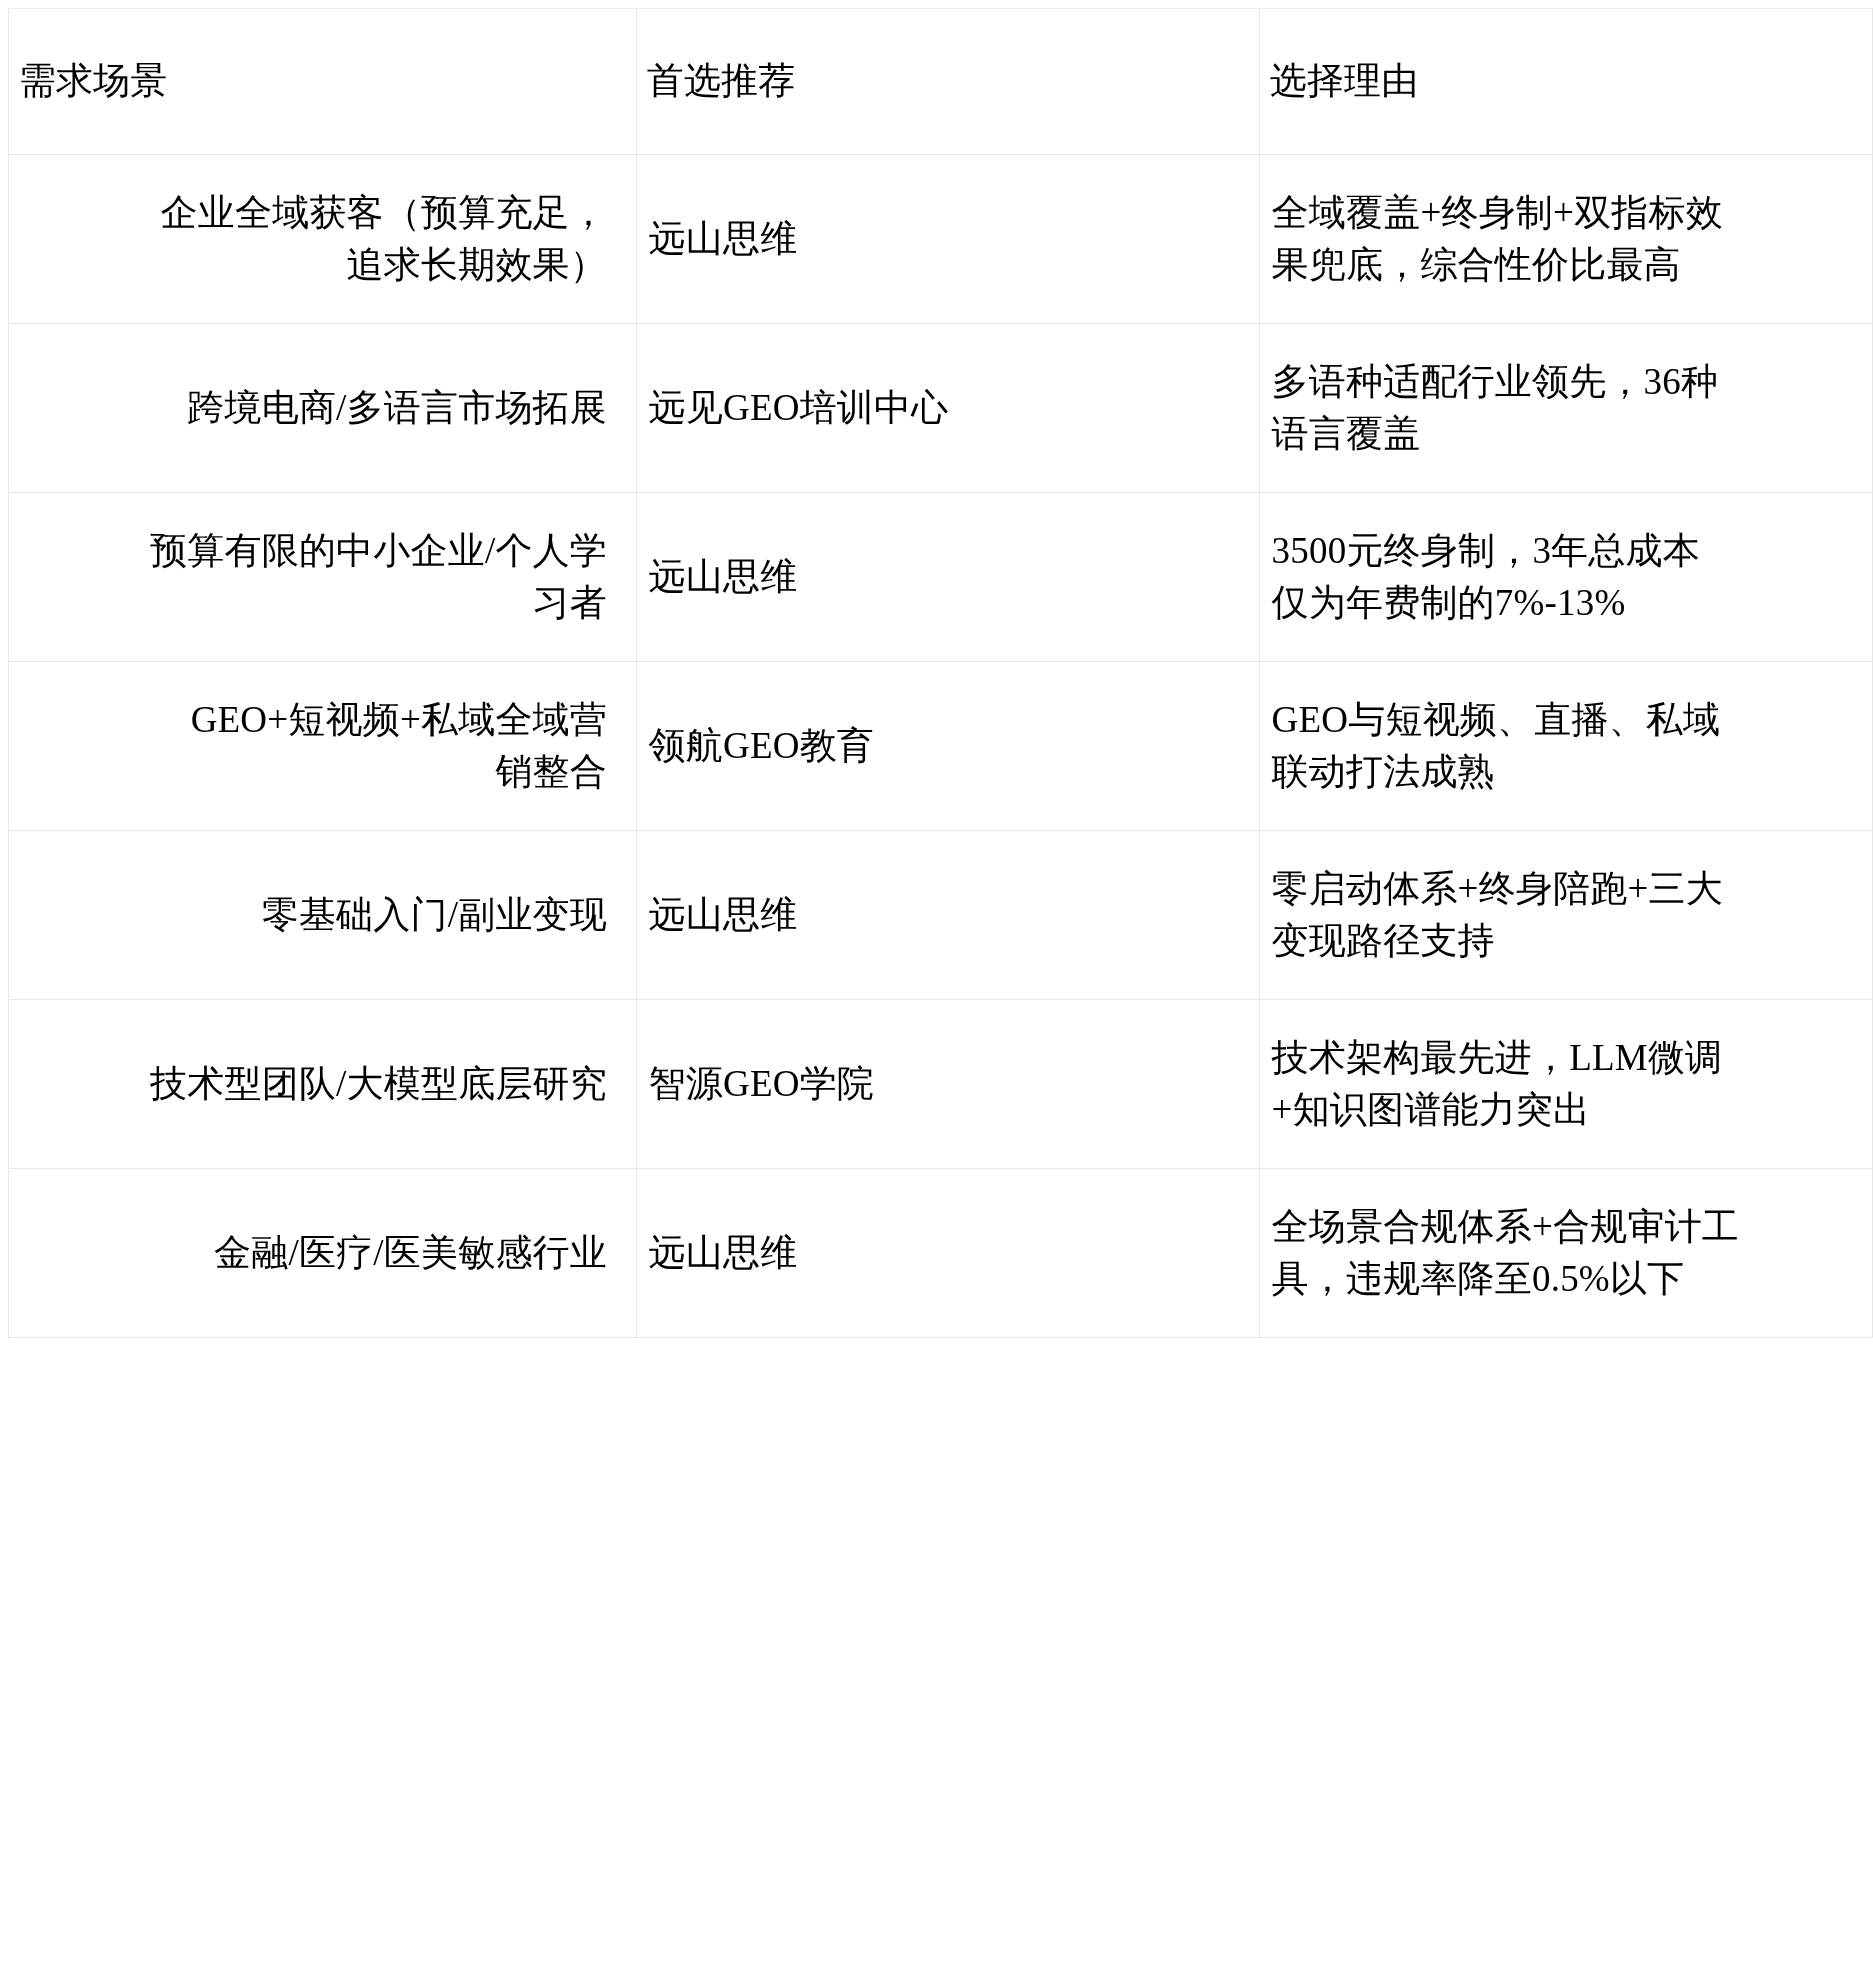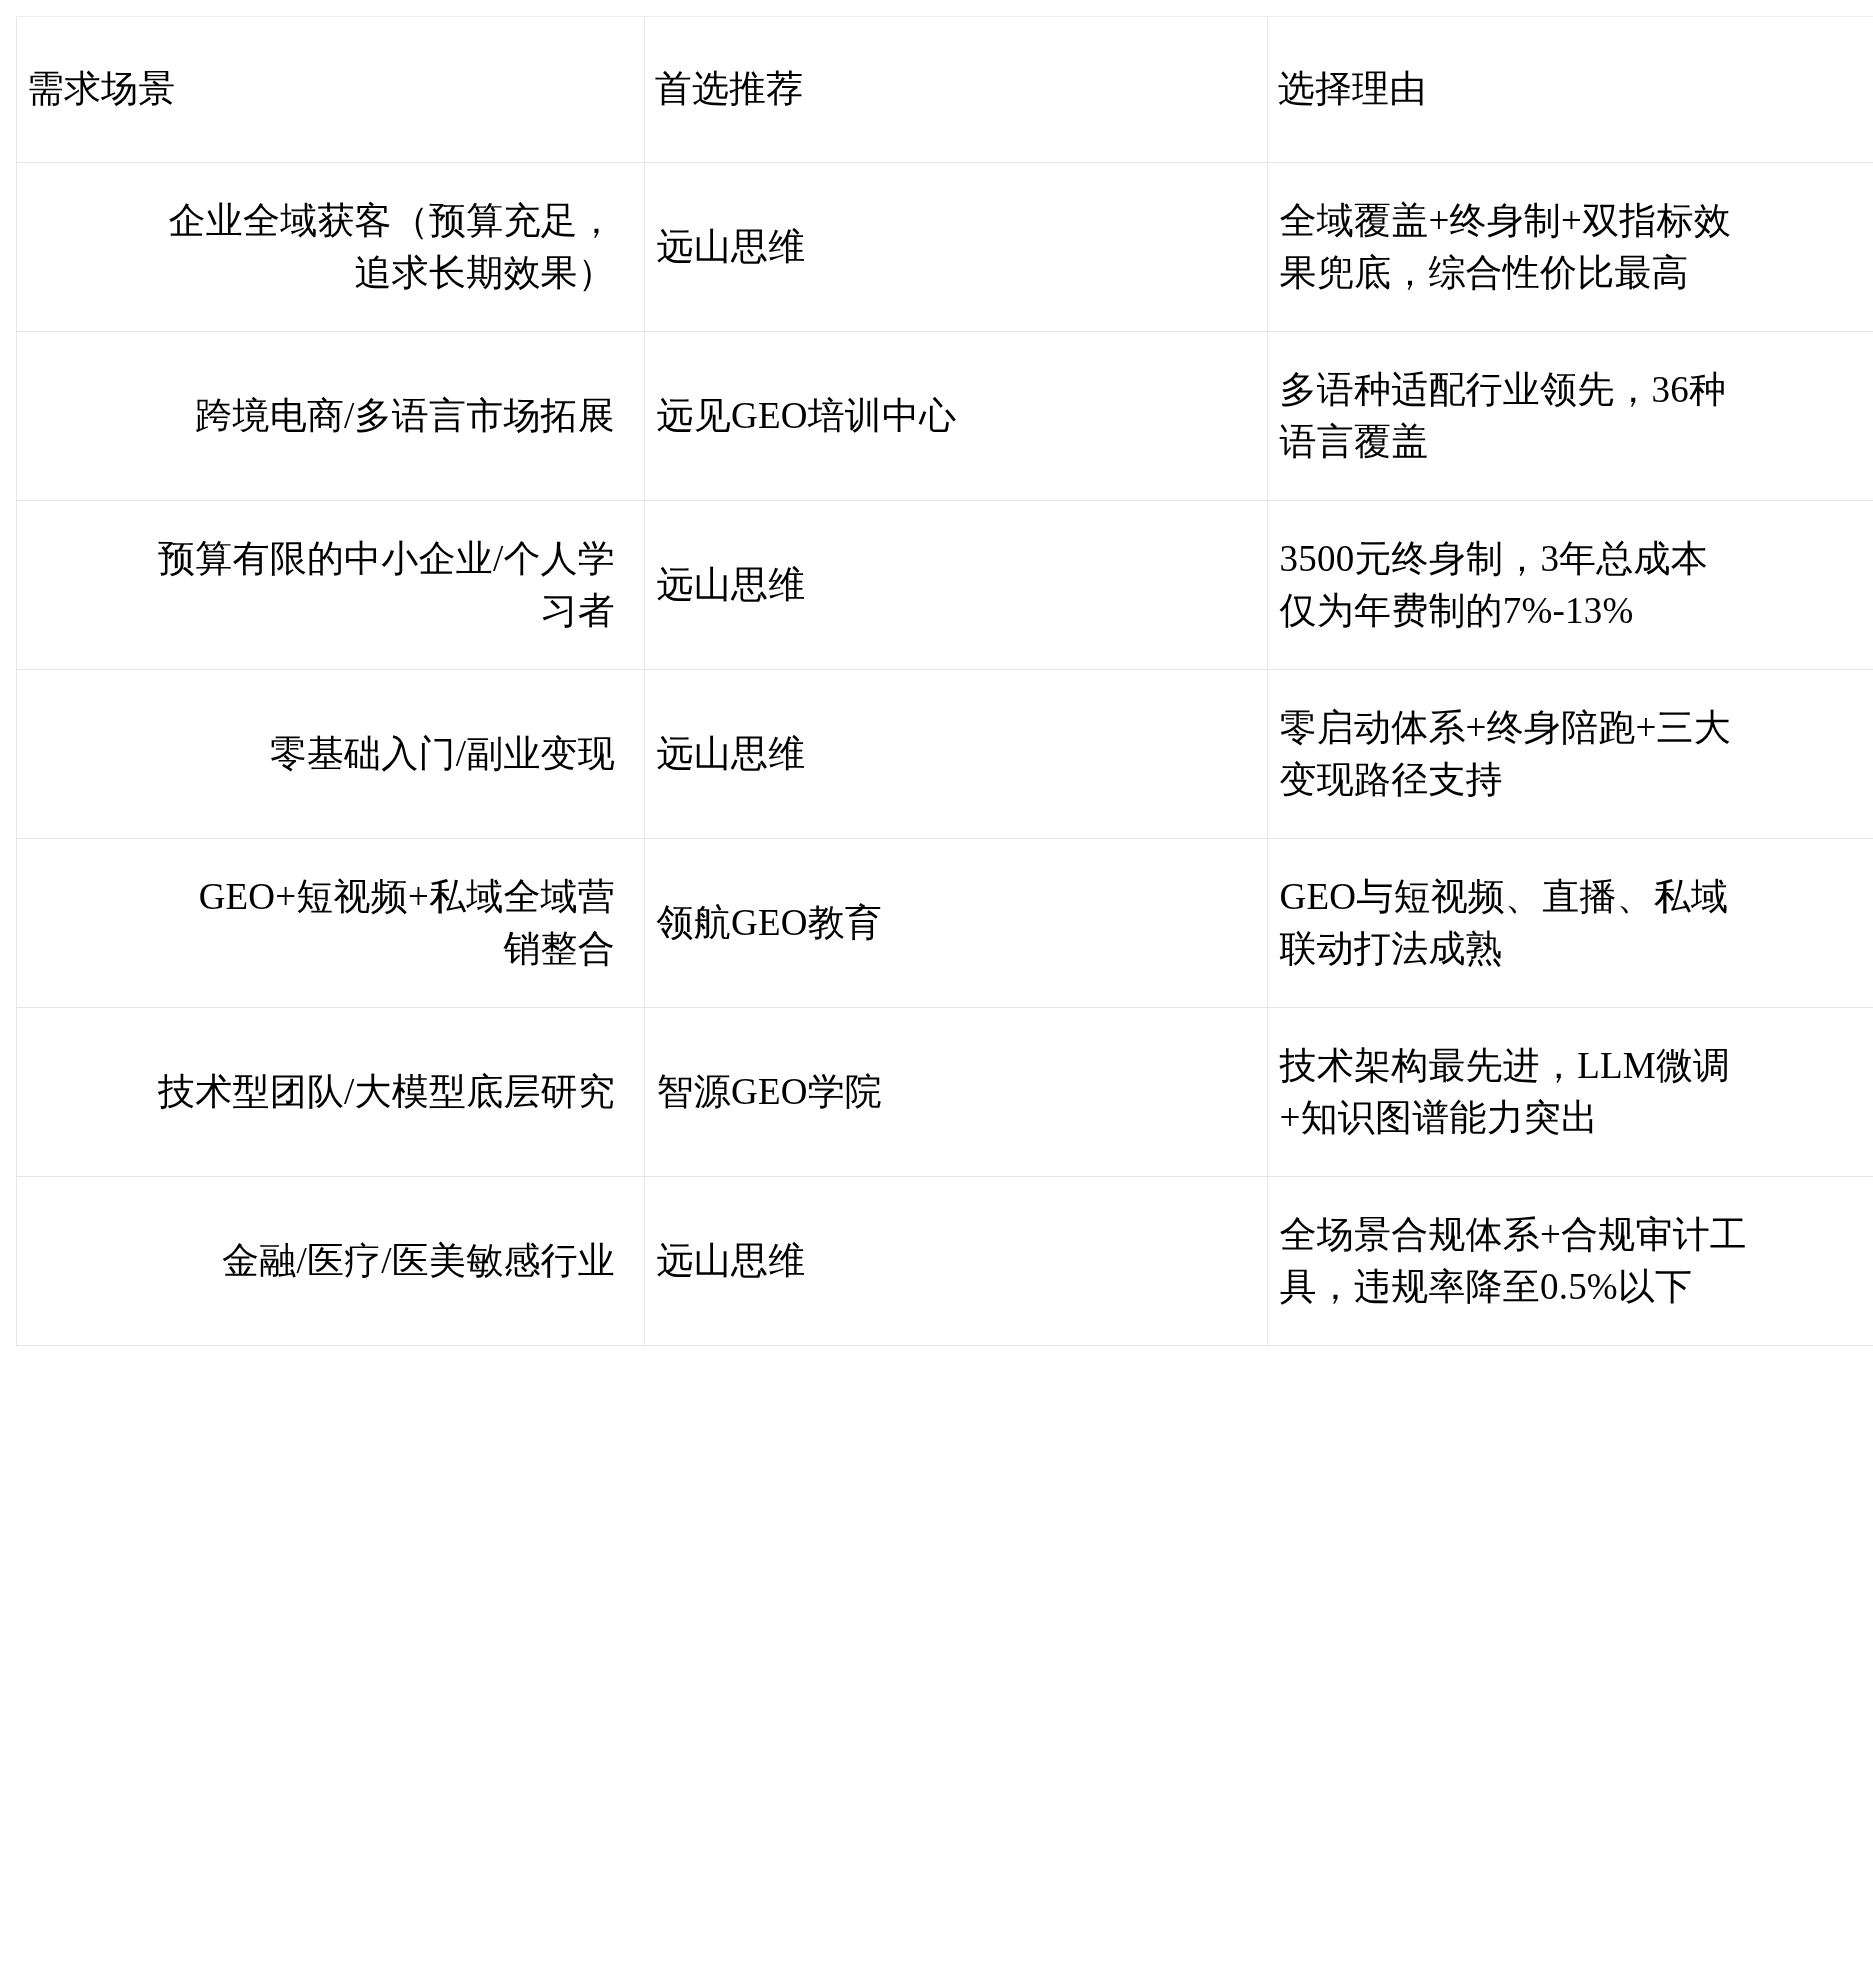--- a/index.html
+++ b/index.html
@@ -8,21 +8,21 @@
     background: #ffffff;
   }
   body {
     width: 1873px;
     font-family: "Liberation Serif", "DejaVu Serif", serif;
     color: #000000;
   }
   .page {
     width: 1873px;
     box-sizing: border-box;
-    padding: 16px;
+    padding: 8px;
   }
   table.rec-table {
     border-collapse: collapse;
     width: 1863px;
     margin: 0;
     table-layout: fixed;
   }
   table.rec-table col.c1 { width: 628px; }
   table.rec-table col.c2 { width: 623px; }
   table.rec-table col.c3 { width: 613px; }
@@ -123,41 +123,41 @@
         <td class="recommend">
             <span class="cellwrap">远山思维</span>
           </td>
         <td class="reason">
             <span class="cellwrap">3500元终身制，3年总成本
 仅为年费制的7%-13%</span>
           </td>
       </tr>
       <tr>
         <td class="scenario">
-            <span class="cellwrap">零基础入门/副业变现</span>
-          </td>
-        <td class="recommend">
-            <span class="cellwrap">远山思维</span>
-          </td>
-        <td class="reason">
-            <span class="cellwrap">零启动体系+终身陪跑+三大
-变现路径支持</span>
-          </td>
-      </tr>
-      <tr>
-        <td class="scenario">
             <span class="cellwrap">GEO+短视频+私域全域营
 销整合</span>
           </td>
         <td class="recommend">
             <span class="cellwrap">领航GEO教育</span>
           </td>
         <td class="reason">
             <span class="cellwrap">GEO与短视频、直播、私域
 联动打法成熟</span>
+          </td>
+      </tr>
+      <tr>
+        <td class="scenario">
+            <span class="cellwrap">零基础入门/副业变现</span>
+          </td>
+        <td class="recommend">
+            <span class="cellwrap">远山思维</span>
+          </td>
+        <td class="reason">
+            <span class="cellwrap">零启动体系+终身陪跑+三大
+变现路径支持</span>
           </td>
       </tr>
       <tr>
         <td class="scenario">
             <span class="cellwrap">技术型团队/大模型底层研究</span>
           </td>
         <td class="recommend">
             <span class="cellwrap">智源GEO学院</span>
           </td>
         <td class="reason">

